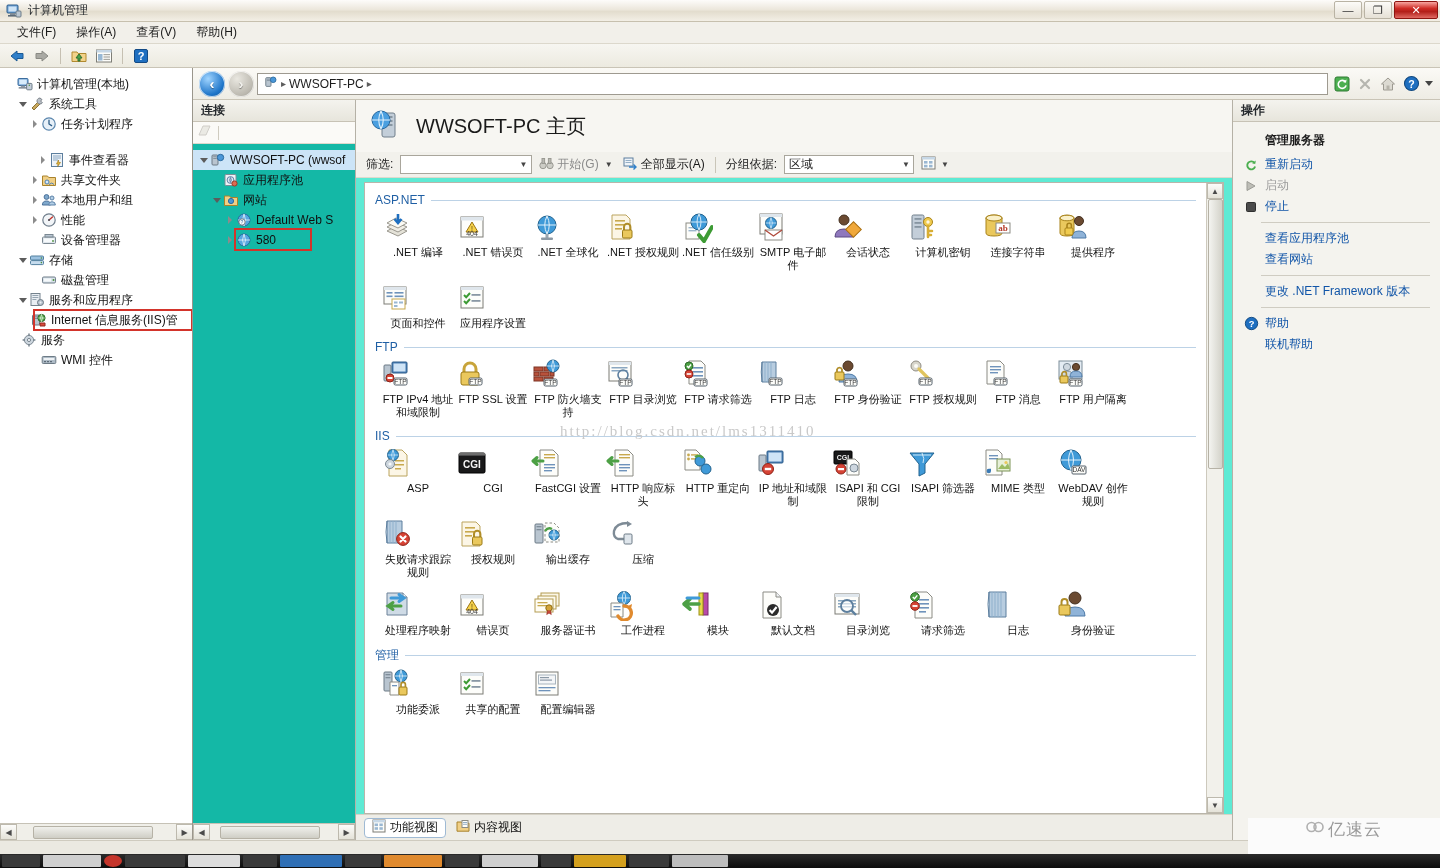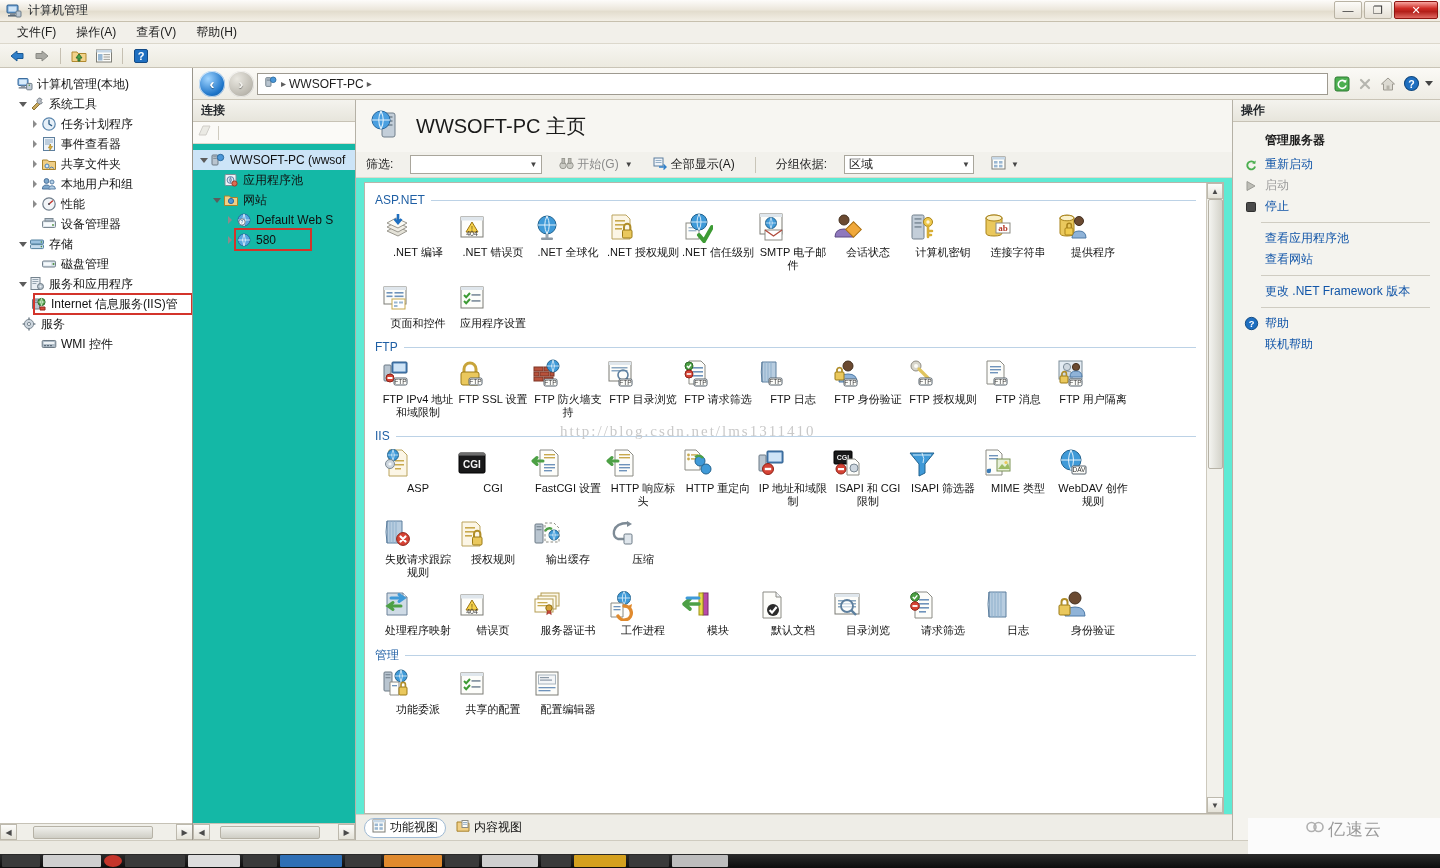--- a/index.html
+++ b/index.html
@@ -121,21 +121,21 @@
   .conn-tree { flex:1; padding-top:6px; overflow:hidden; }
   .conn-hscroll { height:17px; background:#f0efe9; border-top:1px solid #c6c2b6; display:flex; align-items:center; }
   .conn-node { display:flex; align-items:center; height:20px; font-size:12px; white-space:nowrap; color:#101010; }
   .selnode { background:#cce4f7; }
 
   
   .content-pane { flex:1; display:flex; flex-direction:column; background:#5eead4; min-width:0;}
   .page-title-row { height:52px; display:flex; align-items:center; padding-left:12px; background:#f7f6f2; }
   .page-title { font-size:20px; color:#1a1a1a; margin-left:12px; }
   .filterbar {
-    height:26px; display:flex; align-items:center; gap:17px; padding:0 10px;
+    height:26px; display:flex; align-items:center; gap:7px; padding:0 10px;
     background:#f2f1ec; border-bottom:1px solid #dedacd; font-size:12px; color:#222;
   }
   .filter-input {
     width:132px; height:19px; background:#fff; border:1px solid #a9a69c;
     display:flex; align-items:center;
   }
   .combo-arrow { width:14px; height:19px; display:flex;align-items:center;justify-content:center; font-size:8px; color:#444; }
   .fb-btn { display:flex; align-items:center; gap:3px; color:#8b8b8b; }
   .fb-btn.active { color:#1a1a1a; }
   .fb-sep { width:1px; height:16px; background:#c9c5b8; margin:0 3px; }
@@ -155,21 +155,21 @@
   .vscroll {
     position:absolute; right:0; top:0; width:17px; bottom:0; background:#f2f1eb; border-left:1px solid #cdc9bd;
     display:flex; flex-direction:column; align-items:center;
   }
   .vs-arrow { width:16px;height:16px; background:linear-gradient(180deg,#fcfcfa,#e4e2d8); border:1px solid #bdb9ad;
      display:flex;align-items:center;justify-content:center; font-size:8px; color:#4a4a4a; }
   .vs-thumb { width:15px; background:linear-gradient(90deg,#f4f4f0,#d3d2c9); border:1px solid #b6b2a6; border-radius:2px; }
 
   .viewtabs { height:26px; display:flex; align-items:center; gap:2px; padding-left:8px; background:#eeede7; border-top:1px solid #d6d2c6;}
   .vtab { display:flex; align-items:center; gap:4px; height:20px; padding:0 7px; font-size:12px; color:#111; border:1px solid transparent;}
-  .vtab.sel { background:#fff; border:1px solid #9fbad4; border-radius:10px; }
+  .vtab.sel { background:#fff; border:1px solid #9fbad4; border-radius:4px; }
 
   
   .act-pane { width:208px; background:#f4f3ee; border-left:1px solid #b5b1a6; display:flex; flex-direction:column; }
   .act-list { padding:6px 0 0 0; }
   .act-title { font-weight:bold; font-size:12px; color:#1a1a1a; padding:4px 0 5px 32px; }
   .act-item { display:flex; align-items:center; height:21px; padding-left:10px; font-size:12px; color:#1155a8; }
   .act-item.disabled { color:#9b9b9b; }
   .act-ic { width:16px; height:16px; margin-right:6px; flex:0 0 16px; display:flex;align-items:center;justify-content:center;}
   .act-sep { height:1px; background:#cfccc2; margin:5px 10px 5px 28px; }
 
@@ -302,21 +302,21 @@
             </span>
           <span class="ticon">
             <svg width="16" height="16" viewBox="0 0 16 16">
               <circle cx="8" cy="8" r="6.2" fill="#e7f0f8" stroke="#5b86ad" stroke-width="1.2"></circle>
               <path d="M8 4.2 V8 L10.6 9.6" stroke="#2d5c85" stroke-width="1.3" fill="none" stroke-linecap="round"></path>
             </svg>
           </span>
           <span>任务计划程序</span>
         </div>
 
-        <div class="tree-node" style="padding-left:28px;">
+        <div class="tree-node" style="padding-left:36px;margin-top:16px;">
           <span class="tw">
               <i class="twg"></i>
             </span>
           <span class="ticon">
             <svg width="16" height="16" viewBox="0 0 16 16">
               <rect x="2.5" y="1.5" width="11" height="13" fill="#eef3f8" stroke="#5d7f9e"></rect>
               <rect x="4" y="3.5" width="8" height="1" fill="#8aa7c1"></rect>
               <rect x="4" y="5.5" width="8" height="1" fill="#8aa7c1"></rect>
               <rect x="4" y="7.5" width="5" height="1" fill="#8aa7c1"></rect>
               <path d="M9.5 8 L7.5 12 h1.7 l-.6 2.5 2.9-4h-1.8 Z" fill="#e7b83a" stroke="#9c7512" stroke-width=".6"></path>

